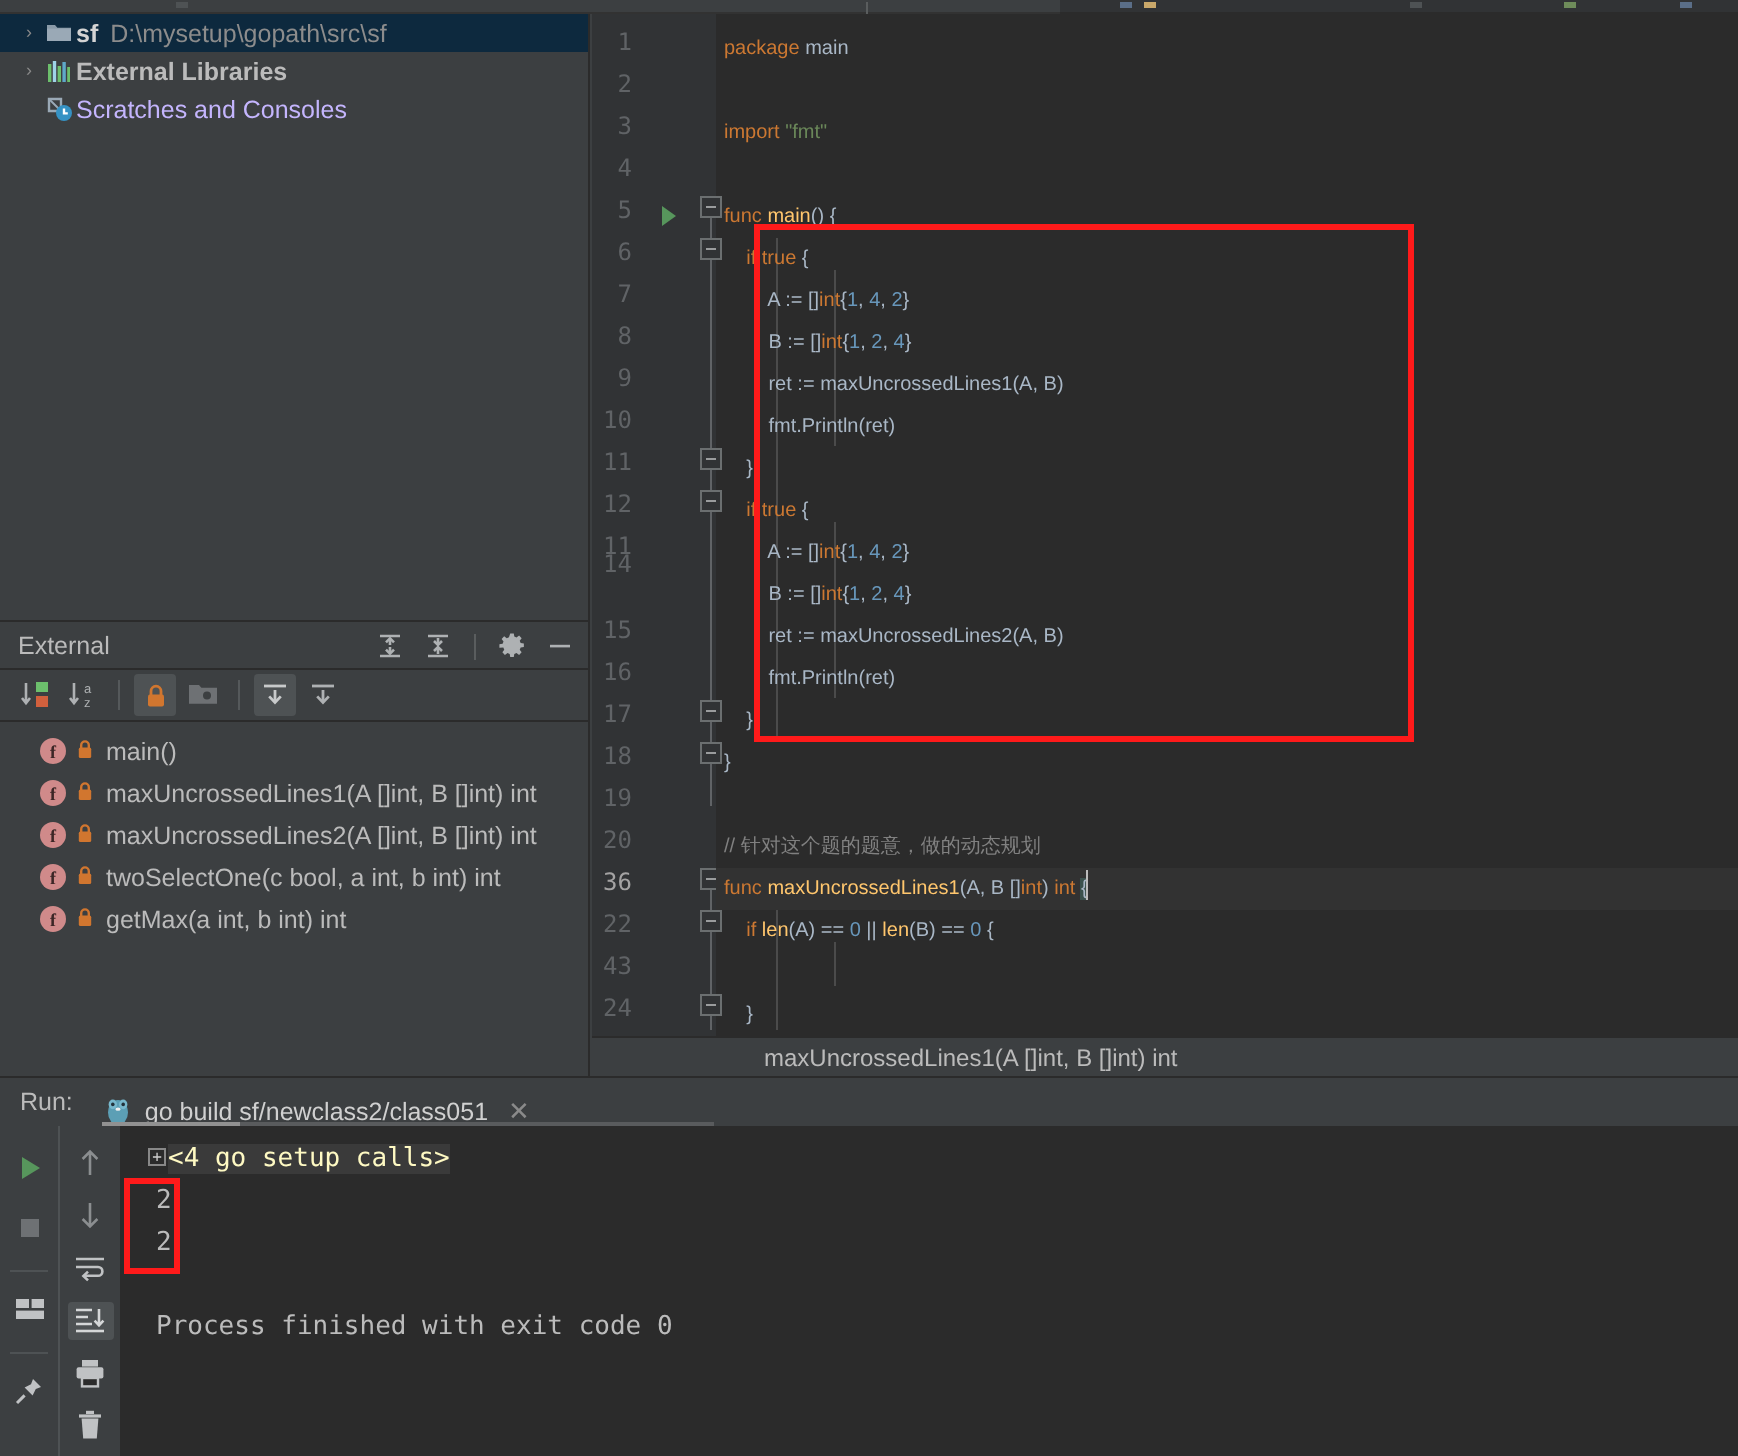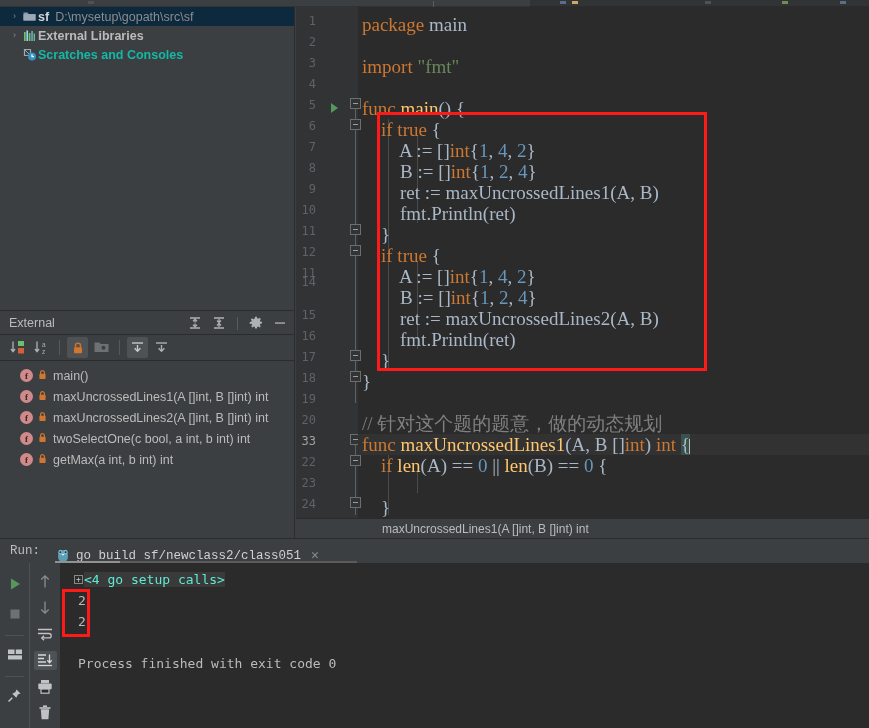--- a/index.html
+++ b/index.html
@@ -93,21 +93,21 @@
     border:1px solid #6b6f70; background:#313335; cursor:pointer;
   }
   .fold::before {
     content:""; position:absolute; left:2px; top:4px; width:5px; height:1px; background:#9a9c9d;
   }
   .foldline { position:absolute; left:59px; width:1px; background:#606366; }
 
   .code-area { position:absolute; left:62px; top:0; right:0; bottom:0; overflow:hidden; }
   .cline {
     position:absolute; left:0; height:21px; line-height:21px; white-space:pre;
-    font-family:Liberation Serif, serif; font-size:19px; color:#a9b7c6;
+    font-family:Liberation Sans, sans-serif; font-size:10px; color:#a9b7c6;
   }
   .cline.hl { background:#323232; width:100%; }
   .indent-guide { position:absolute; width:1px; background:#4b4b4b; }
 
   .kw   { color:#cc7832; }
   .str  { color:#6a8759; }
   .num  { color:#6897bb; }
   .fn   { color:#ffc66d; }
   .cmt  { color:#808080; }
   .pkg  { color:#a9b7c6; }
@@ -129,21 +129,21 @@
     background:#3c3f41; border-top:1px solid #2b2b2b;
     display:flex; align-items:center; padding-left:86px;
     font-size:12px; color:#bbbbbb; white-space:nowrap; overflow:hidden;
   }
 
   
   .run-panel {
     position:absolute; left:0; top:538px; width:869px; height:190px;
     background:#3c3f41; border-top:1px solid #2b2b2b;
   }
-  .run-tabbar { position:relative; height:24px; display:flex; align-items:center;font-family:Liberation Mono, monospace; }
+  .run-tabbar { position:relative; height:24px; display:flex; align-items:center; }
   .run-label { font-size:12.5px; color:#bbbbbb; padding-left:10px; padding-right:10px; }
   .run-tab {
     position:relative; display:flex; align-items:flex-end; gap:6px; height:24px;
     padding:0 8px 0 6px; font-size:12.5px; color:#d0d0d0;
   }
   .run-tab::after {
     content:""; position:absolute; left:5px; right:5px; bottom:0; height:2px; background:#919191;
   }
   .tab-close { color:#8a8a8a; font-size:13px; margin-left:4px; cursor:pointer; }
 
@@ -164,21 +164,21 @@
 
   .console {
     position:absolute; left:60px; top:0; right:0; bottom:0; background:#2b2b2b;
     padding-top:6px; font-family:"DejaVu Sans Mono", monospace; font-size:13px;
   }
   .cons-line { height:21px; line-height:21px; white-space:pre; padding-left:14px; color:#bbbbbb; }
   .cons-fold {
     display:inline-block; width:9px; height:9px; border:1px solid #888; color:#ccc;
     font-size:8px; line-height:7px; text-align:center; vertical-align:2px; margin-right:1px; cursor:pointer;
   }
-  .setup-hl { background:#3a3a3a; color:#5eead4; }
+  .setup-hl { background:#3a3a3a; color:#fef9c3; }
   .red-box2 { position:absolute; border:3px solid #ff1a1a; pointer-events:none; }
 
   .scroll-thumb { position:absolute; background:#595b5d; border-radius:0; }
 </style>
 </head>
 <body>
 
 <div id="root">
 
   <div class="top-strip">
@@ -221,21 +221,21 @@
     <div class="tree-row">
       <span class="arrow"></span>
       <span class="tree-icon">
         <svg width="14" height="13" viewBox="0 0 14 13">
           <path d="M1.5 1.5h6v6h-6z" fill="none" stroke="#9aa9b6" stroke-width="1.2"></path>
           <path d="M2 2l5 5" stroke="#9aa9b6" stroke-width="1"></path>
           <circle cx="9" cy="8.5" r="4" fill="#3592c4"></circle>
           <path d="M9 6.2v2.5h1.9" stroke="#ffffff" stroke-width="1.2" fill="none"></path>
         </svg>
       </span>
-      <span class="node-name" style="font-weight:bold;color:#14b8a6">Scratches and Consoles</span>
+      <span class="node-name" style="font-weight:normal;color:#c4b5fd">Scratches and Consoles</span>
     </div>
   </div>
 
   <div class="structure-panel">
     <div class="struct-header">
       <span class="struct-title">External</span>
       <div class="struct-header-icons">
         <span class="hdr-ico">
           <svg width="14" height="14" viewBox="0 0 14 14" stroke="#aeb1b3" stroke-width="1.3" fill="none">
             <path d="M2 2h10M2 12h10"></path>
@@ -382,23 +382,23 @@
       <div class="ln" style="top:217px">11</div>
       <div class="ln" style="top:238px">12</div>
       <div class="ln" style="top:259px">11</div>
       <div class="ln" style="top:268px">14</div>
       <div class="ln" style="top:301px">15</div>
       <div class="ln" style="top:322px">16</div>
       <div class="ln" style="top:343px">17</div>
       <div class="ln" style="top:364px">18</div>
       <div class="ln" style="top:385px">19</div>
       <div class="ln" style="top:406px">20</div>
-      <div class="ln cur" style="top:427px">33</div>
+      <div class="ln cur" style="top:427px">36</div>
       <div class="ln" style="top:448px">22</div>
-      <div class="ln" style="top:469px">23</div>
+      <div class="ln" style="top:469px">43</div>
       <div class="ln" style="top:490px">24</div>
 
       <div class="run-tri" style="top:96px"></div>
 
       <div class="foldline" style="top:96px;height:300px"></div>
       <div class="foldline" style="top:117px;height:110px"></div>
       <div class="foldline" style="top:433px;height:75px"></div>
 
       <div class="fold" style="top:91px"></div>
       <div class="fold" style="top:112px"></div>

